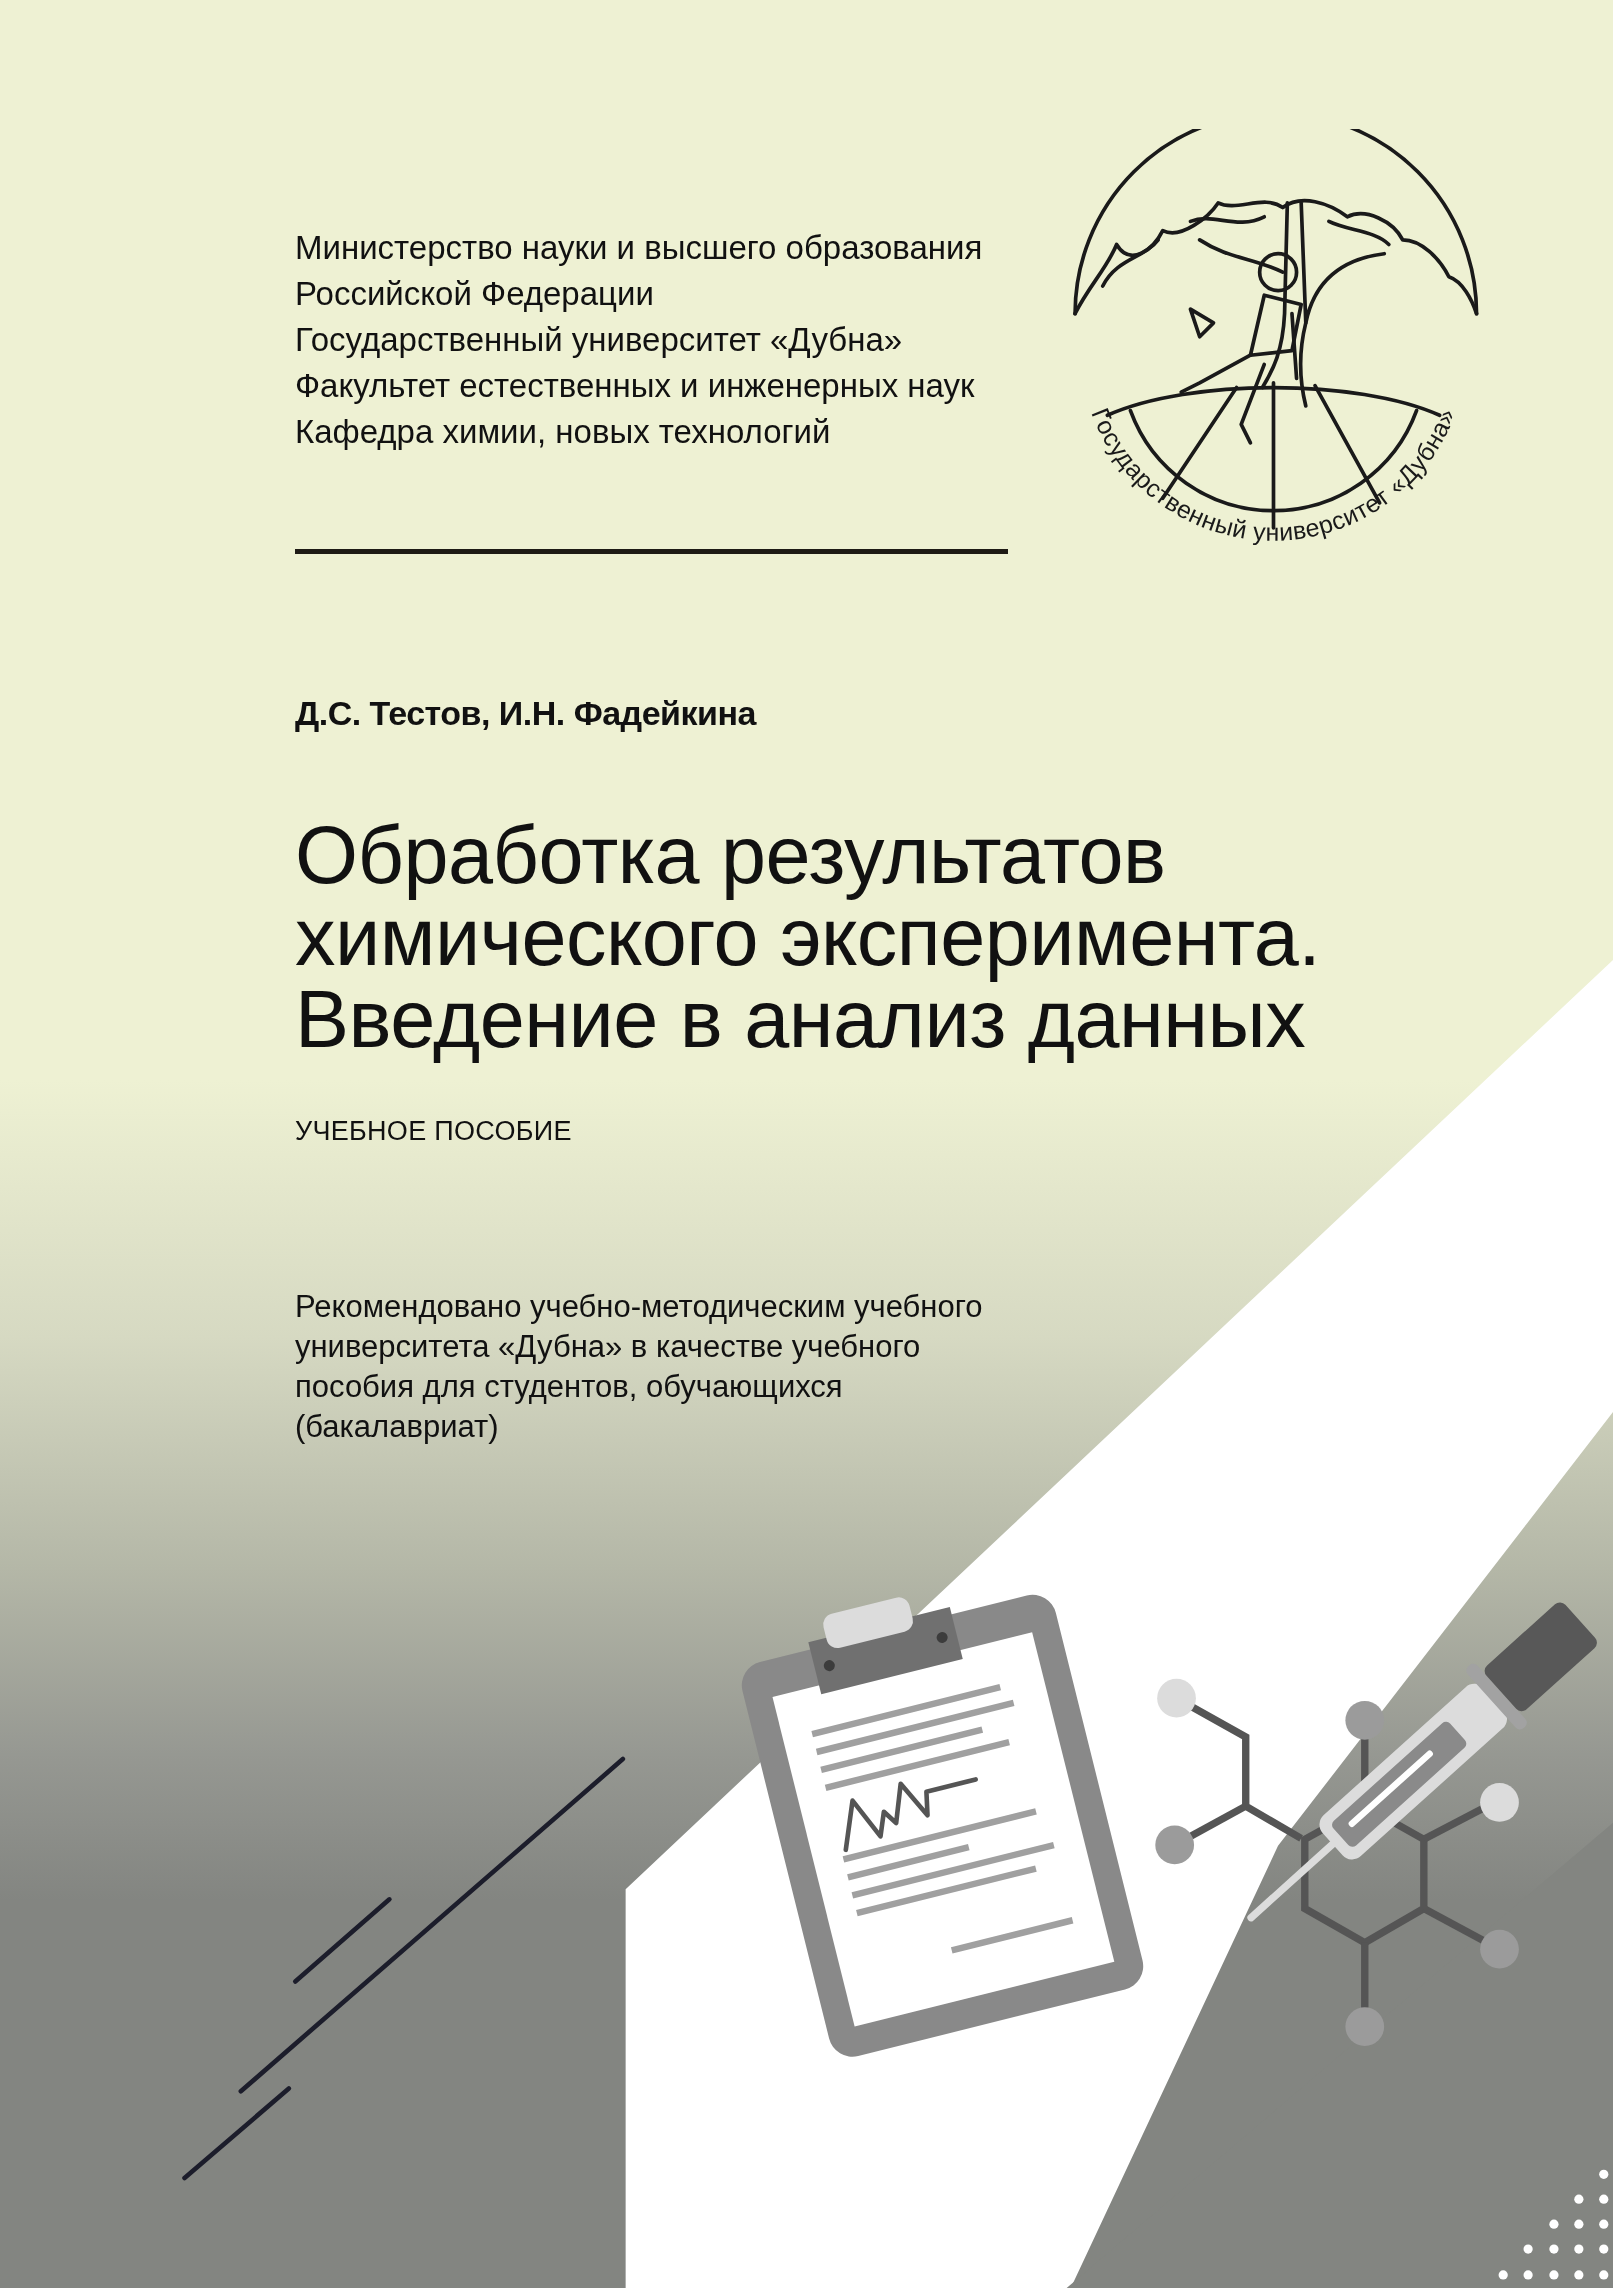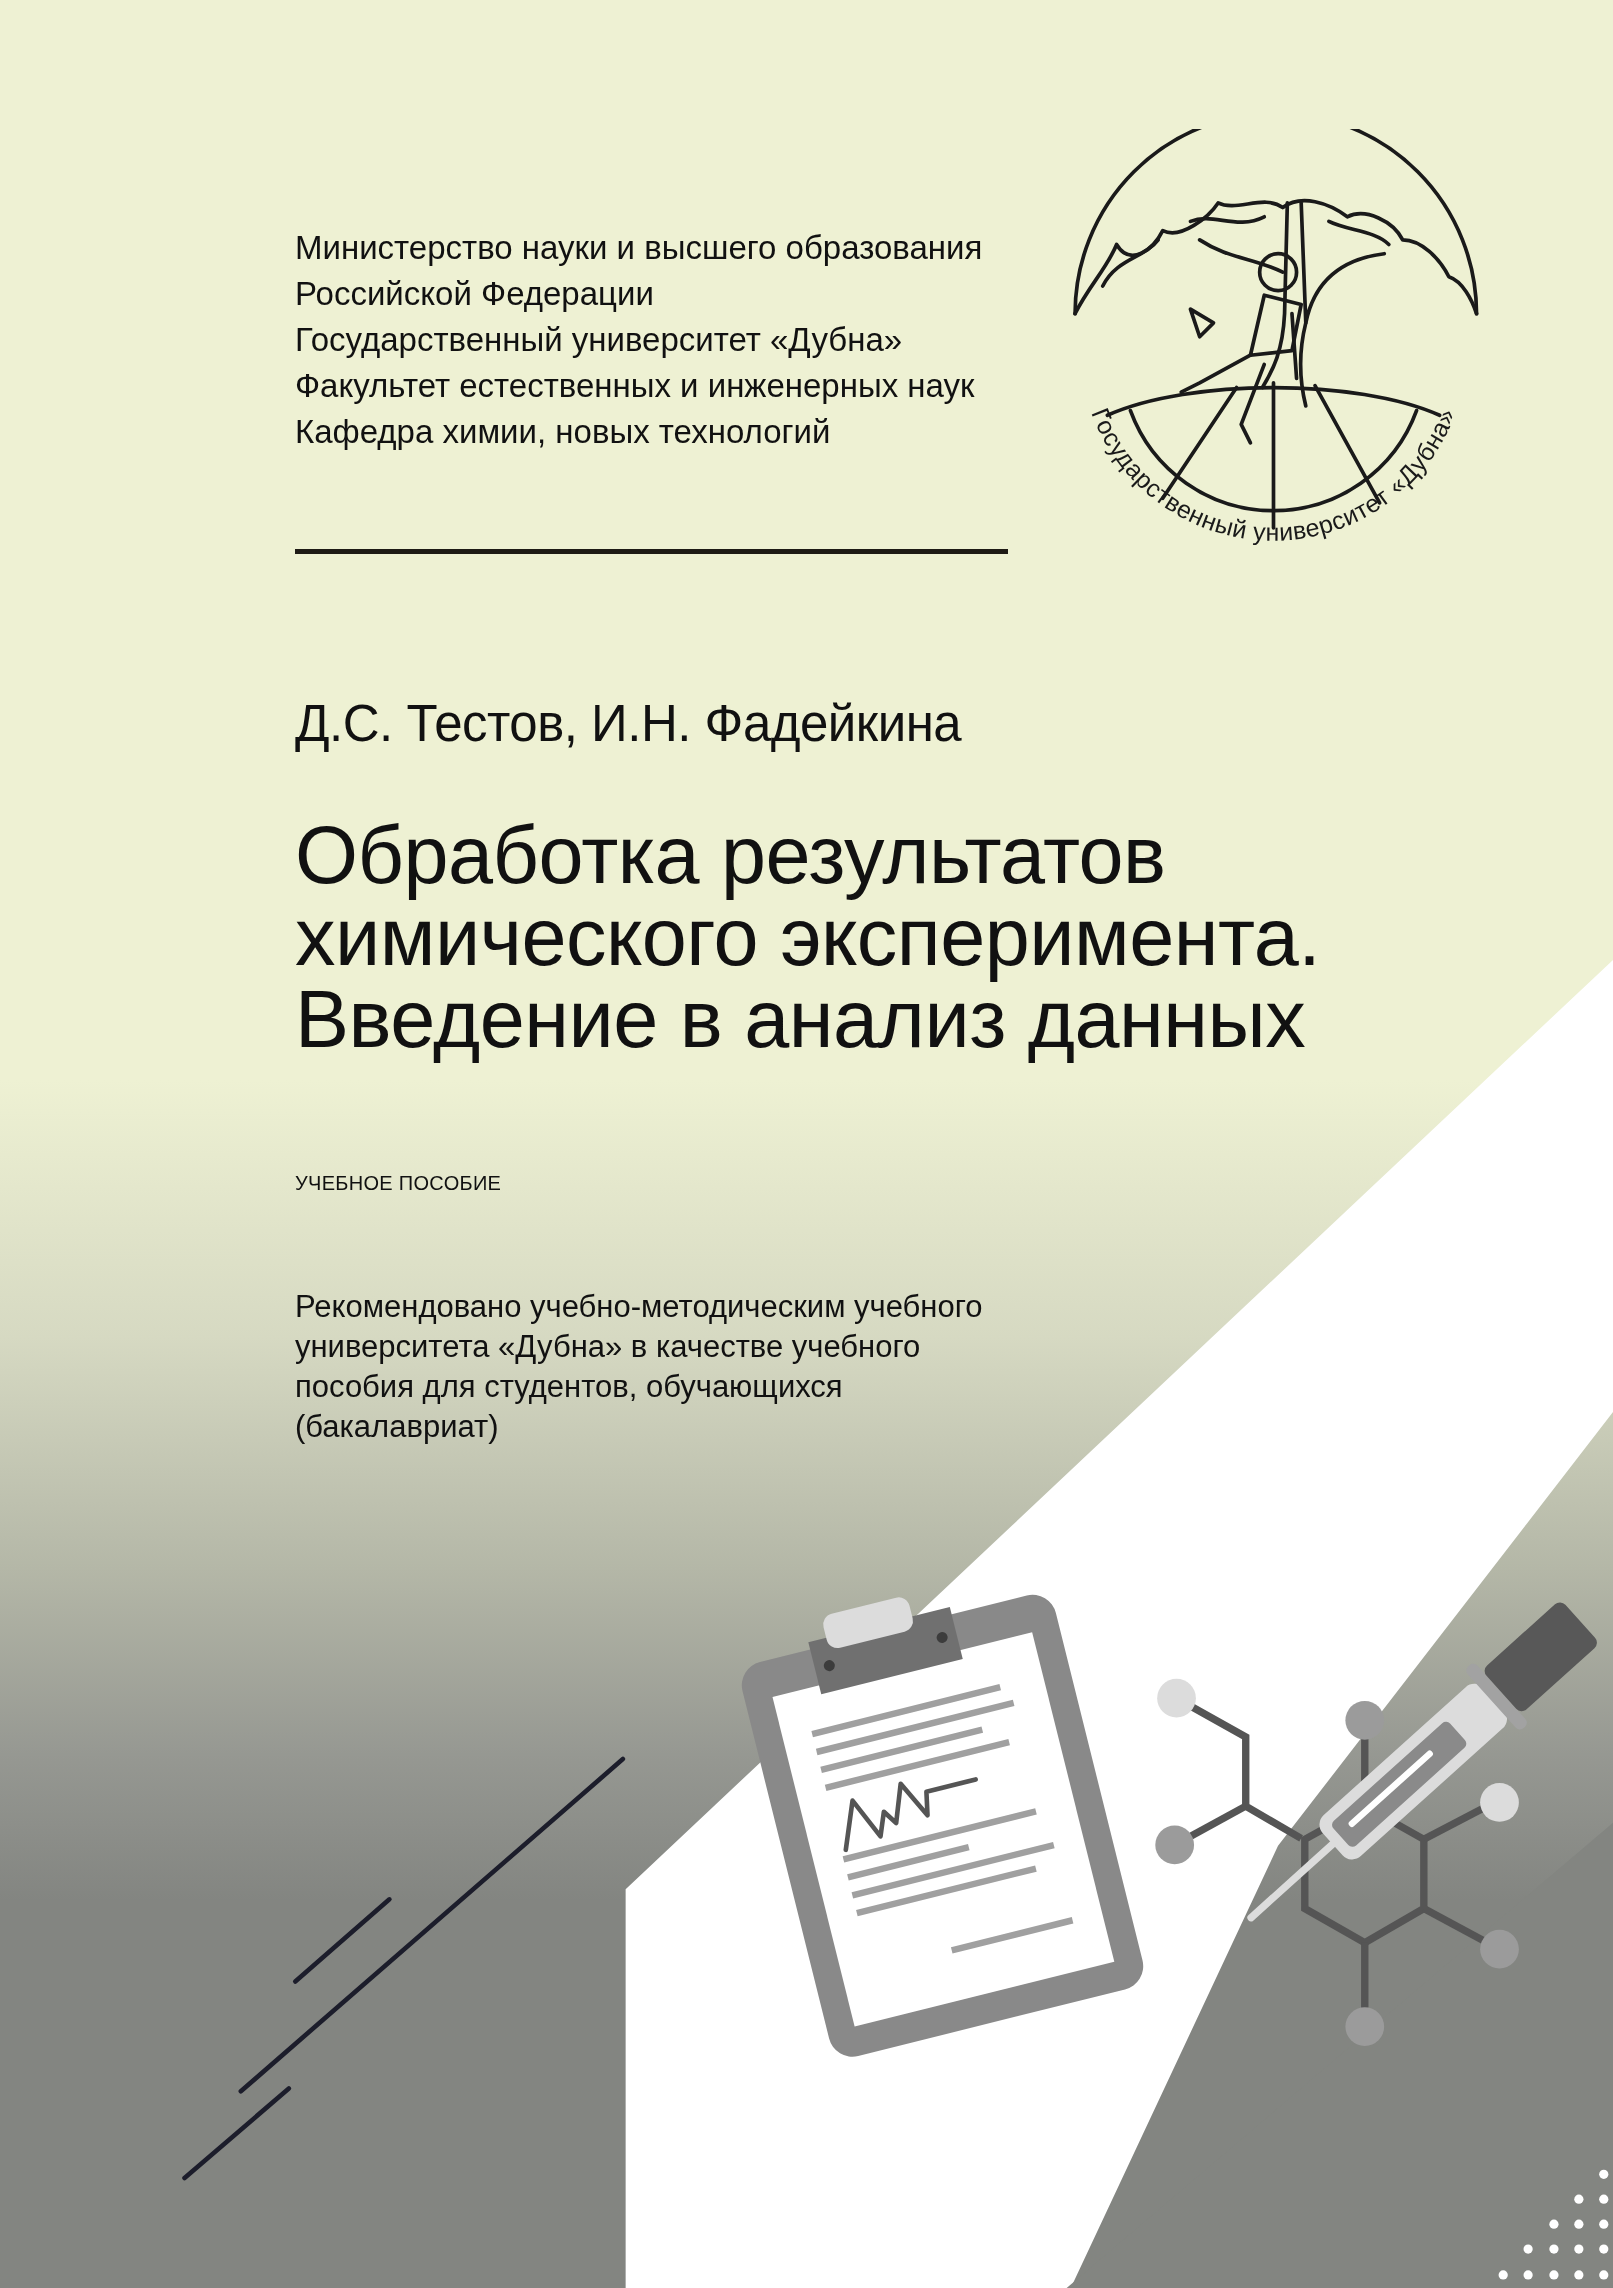--- a/index.html
+++ b/index.html
@@ -5,24 +5,24 @@
   html, body { margin: 0; padding: 0; }
   body { width: 1613px; height: 2289px; position: relative; overflow: hidden;
          font-family: "Liberation Sans", "DejaVu Sans", sans-serif; color: #111; }
   .bg { position: absolute; left: 0; top: 0; width: 1613px; height: 2289px;
         background: linear-gradient(to bottom, #eef1d3 0px, #eef1d3 1080px, #d6d9c2 1338px, #b4b7a7 1569px, #969892 1754px, #838581 1901px, #838581 2289px); }
   .art { position: absolute; left: 0; top: 0; width: 1613px; height: 2289px; }
   .text { position: absolute; left: 295px; white-space: nowrap; }
   .ministry { top: 225px; font-size: 33px; line-height: 46px; }
   .ministry div { height: 46px; }
   .rule { position: absolute; left: 295px; top: 549px; width: 713px; height: 4.6px; background: #1e1b15; }
-  .authors { top: 694px; font-size: 51px; font-weight: normal; letter-spacing: -0.5px; }
+  .authors { top: 694px; font-size: 34px; font-weight: bold; letter-spacing: -0.5px; }
   .title { top: 814px; font-size: 81px; line-height: 82px; letter-spacing: -0.5px; }
   .title div { height: 82px; }
-  .kind { top: 1172px; font-size: 20px; letter-spacing: 0.3px; }
+  .kind { top: 1116px; font-size: 27px; letter-spacing: 0.3px; }
   .reco { top: 1287px; font-size: 31px; line-height: 40px; }
   .reco div { height: 40px; }
   .logo { position: absolute; left: 1052px; top: 129px; width: 443px; height: 434px; }
 </style>
 </head>
 <body>
 
 <div class="bg"></div>
 
 <svg class="art" viewBox="0 0 1748 2480" xmlns="http://www.w3.org/2000/svg">

